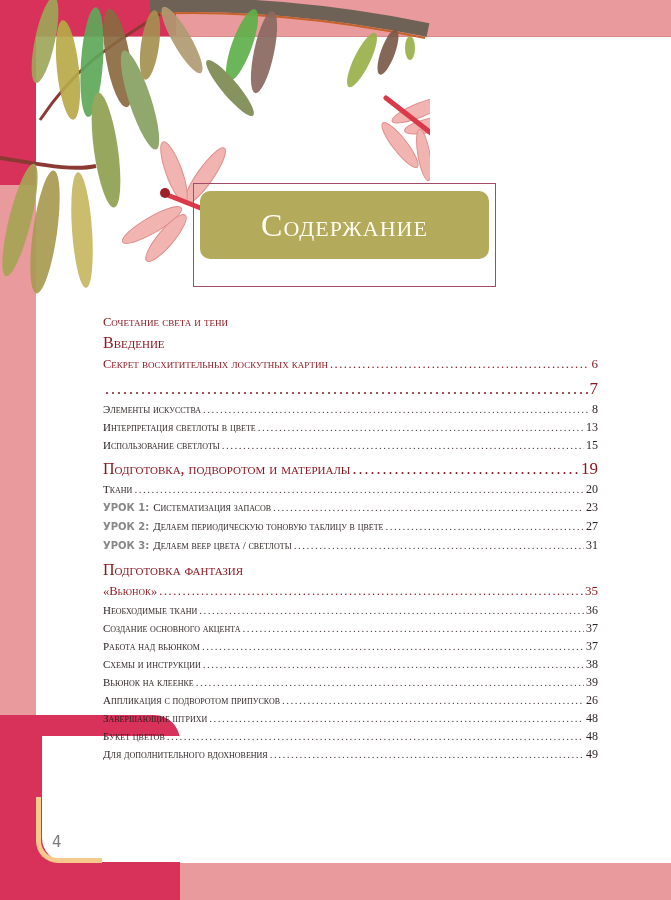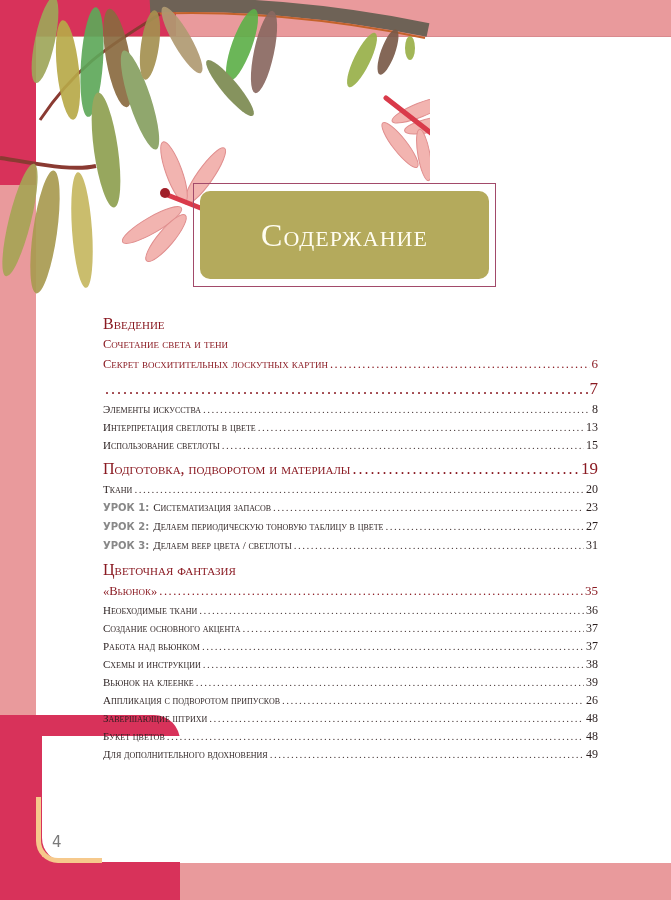--- a/index.html
+++ b/index.html
@@ -10,21 +10,21 @@
   .bg-left-top-magenta { position: absolute; left: 36px; top: 0; width: 140px; height: 36px; background: #d8325a; }
   .page { position: absolute; left: 36px; top: 36px; width: 635px; height: 826px; background: #ffffff; border-top: 1px solid #d98a8e; }
   .corner-magenta { position: absolute; left: 0; top: 715px; width: 180px; height: 185px; background: #d8325a; border-top-right-radius: 26px; }
   .corner-inner { position: absolute; left: 42px; top: 736px; width: 138px; height: 126px; background: #ffffff; border-bottom-left-radius: 24px; }
   .corner-peach { position: absolute; left: 36px; top: 797px; width: 66px; height: 66px; border-left: 5px solid #f6c98c; border-bottom: 5px solid #f6c98c; border-bottom-left-radius: 22px; box-sizing: border-box; }
   .page-number { position: absolute; left: 52px; top: 833px; font-family: "DejaVu Sans", sans-serif; font-size: 15px; color: #7a7a7a; }
 
   .branch { position: absolute; left: 0; top: 0; width: 430px; height: 330px; }
 
   .title-frame { position: absolute; left: 193px; top: 183px; width: 303px; height: 104px; border: 1.5px solid #a24a6a; box-sizing: border-box; }
-  .title-box { position: absolute; left: 200px; top: 191px; width: 289px; height: 88px; background: #b4aa5c; border-radius: 10px; display: flex; align-items: center; justify-content: center; }
+  .title-box { position: absolute; left: 200px; top: 191px; width: 289px; height: 68px; background: #b4aa5c; border-radius: 10px; display: flex; align-items: center; justify-content: center; }
   .title-text { color: #fffdf0; font-size: 32px; font-variant: small-caps; letter-spacing: 1px; }
 
   .toc { position: absolute; left: 103px; top: 313px; width: 495px; }
   .row { display: flex; align-items: baseline; white-space: nowrap; color: #2a1f1f; font-size: 11px; font-variant: small-caps; line-height: 18px; }
   .row .label { flex: 0 0 auto; }
   .row .dots { flex: 1 1 auto; overflow: hidden; color: #4a3a3a; letter-spacing: 1.5px; margin: 0 2px; }
   .row .dots::after { content: "................................................................................................................................................................................"; }
   .row .page-no { flex: 0 0 auto; font-size: 12px; }
   .row .lesson { color: #888; font-family: "DejaVu Sans", sans-serif; font-weight: bold; font-size: 10px; font-variant: normal; margin-right: 4px; }
   .section { color: #8a1a22; font-size: 16px; line-height: 22px; margin-top: 4px; }
@@ -91,27 +91,27 @@
     <circle cx="442" cy="141" r="5" fill="#a0202a"></circle>
   </g>
 </svg>
 
 <div class="title-frame"></div>
 <div class="title-box">
   <span class="title-text">Содержание</span>
 </div>
 
 <div class="toc">
+  <div class="row intro-sub">
+    <span class="label">Сочетание света и тени</span>
+  </div>
   <div class="row section first">
     <span class="label">Введение</span>
   </div>
   <div class="row intro-sub">
-    <span class="label">Сочетание света и тени</span>
-  </div>
-  <div class="row intro-sub">
     <span class="label">Секрет восхитительных лоскутных картин</span>
     <span class="dots"></span>
     <span class="page-no">6</span>
   </div>
 
   <div class="row section">
     <span class="dots"></span>
     <span class="page-no">7</span>
   </div>
   <div class="row">
@@ -153,21 +153,21 @@
       <span class="page-no">27</span>
     </div>
   <div class="row">
       <span class="lesson">УРОК 3:</span>
       <span class="label">Делаем веер цвета / светлоты</span>
       <span class="dots"></span>
       <span class="page-no">31</span>
     </div>
 
   <div class="row section">
-    <span class="label">Цветочная фантазия</span>
+    <span class="label">Подготовка фантазия</span>
   </div>
   <div class="row intro-sub">
     <span class="label">«Вьюнок»</span>
     <span class="dots"></span>
     <span class="page-no">35</span>
   </div>
   <div class="row">
       <span class="label">Необходимые ткани</span>
       <span class="dots"></span>
       <span class="page-no">36</span>

